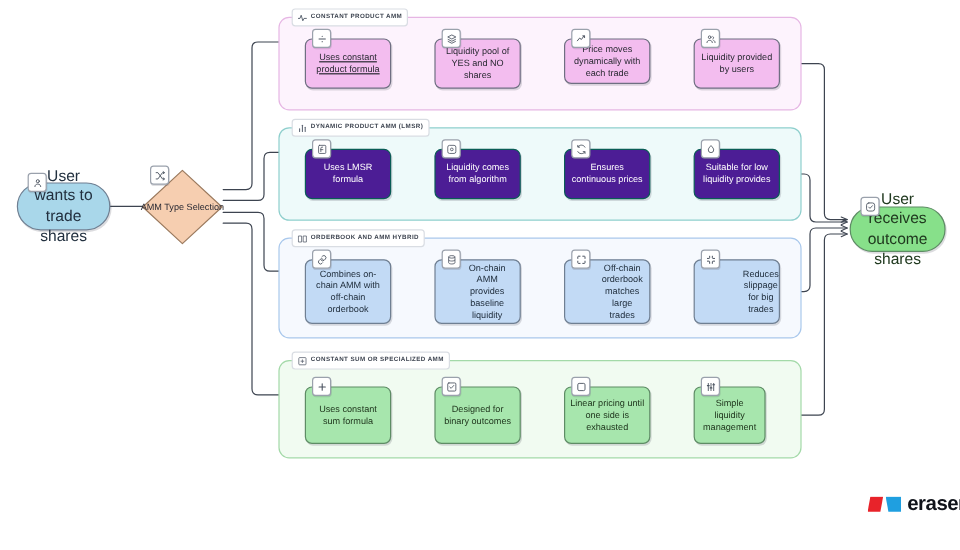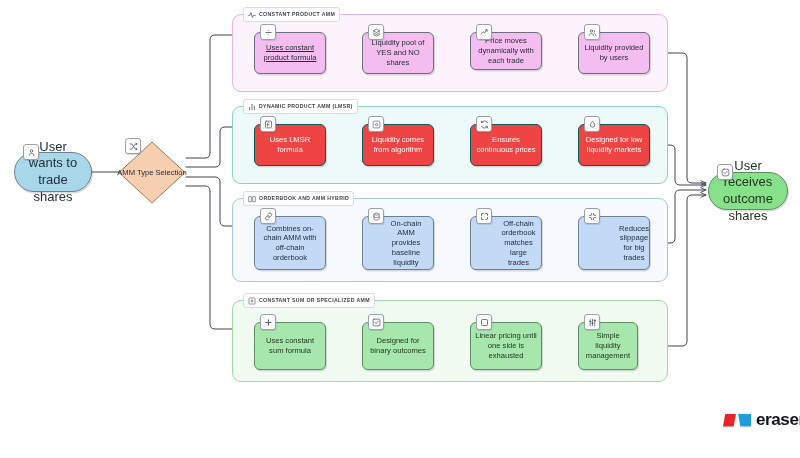--- a/index.html
+++ b/index.html
@@ -52,21 +52,21 @@
     display:flex;align-items:center;justify-content:center;
     text-align:center;
     font-size:7.6px;
     line-height:1.28;
     padding:3px 4px;
     box-shadow:1px 1.5px 0 rgba(80,80,95,.20);
   }
   .node .ntxt{display:block;}
 
   .n-pink {background:#f3bdef;border:1px solid #6f6f82;color:#2a2a33;}
-  .n-teal {background:#ef4444;border:1px solid #0a5c56;color:#ffffff;}
+  .n-teal {background:#4c1d95;border:1px solid #0a5c56;color:#ffffff;}
   .n-blue {background:#c2daf5;border:1px solid #6f7f92;color:#22303f;}
   .n-green{background:#a7e6ad;border:1px solid #5e8c65;color:#21381f;}
 
   
   .badge{
     position:absolute;
     top:-9px;left:5px;
     width:14px;height:14px;
     background:#ffffff;
     border:1px solid #9aa1ac;
@@ -284,21 +284,21 @@
         </svg>
     </span>
     <span class="ntxt">Ensures continuous prices</span>
   </div>
   <div class="node n-teal" style="left:578px;top:124px;width:72px;height:42px;">
     <span class="badge">
       <svg width="9" height="9" viewBox="0 0 24 24" fill="none" stroke="#4a525f" stroke-width="1.9" stroke-linejoin="round">
           <path d="M12 3.5c3.6 4 6 6.8 6 9.7a6 6 0 01-12 0c0-2.9 2.4-5.7 6-9.7z"></path>
         </svg>
     </span>
-    <span class="ntxt">Designed for low liquidity markets</span>
+    <span class="ntxt">Suitable for low liquidity provides</span>
   </div>
 
   <div class="group g3" style="left:232px;top:198px;width:436px;height:84px;">
     <span class="group-label">
       <span class="gl-ico">
         <svg width="8" height="8" viewBox="0 0 24 24" fill="none" stroke="#5a6270" stroke-width="2" stroke-linejoin="round">
             <path d="M2 5h8v15H2z"></path>
             <path d="M14 5h8v15h-8z"></path>
           </svg>
       </span>

